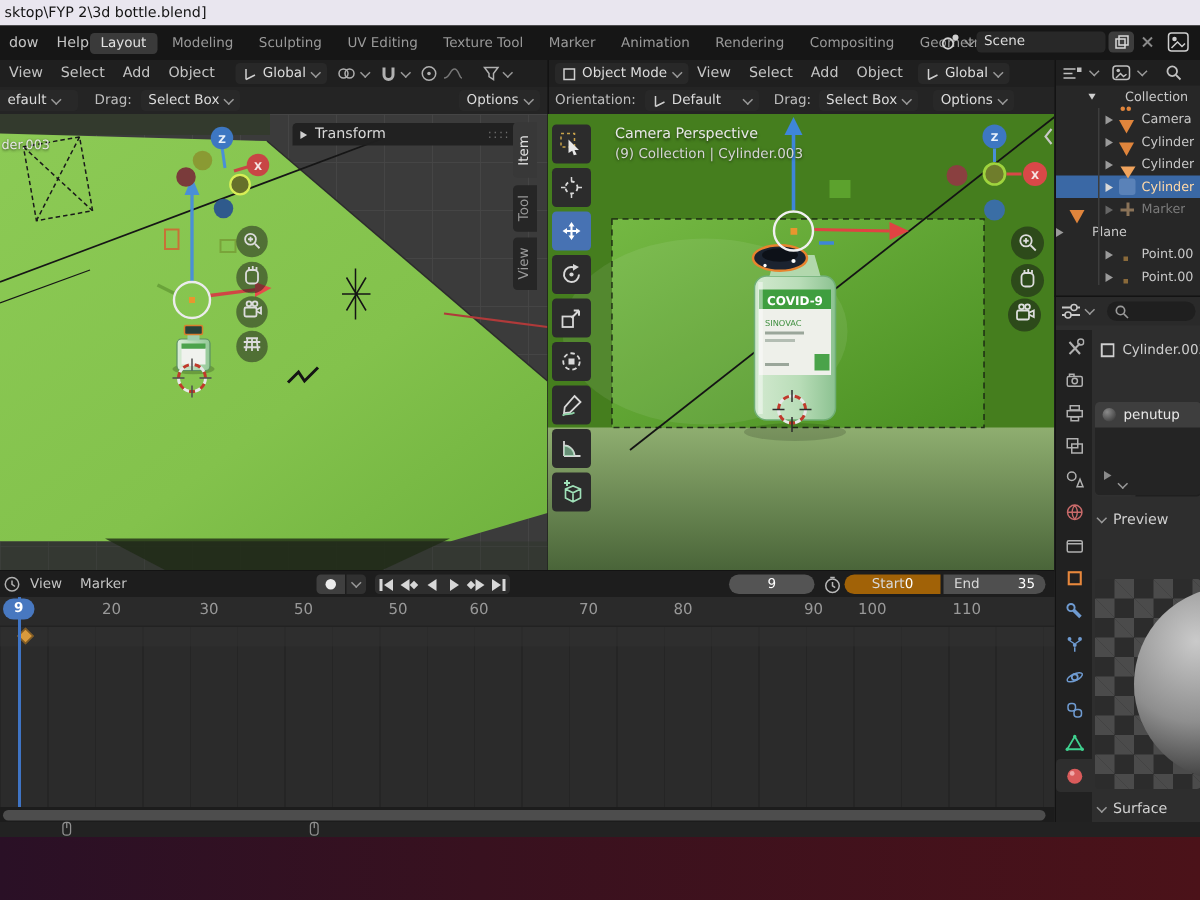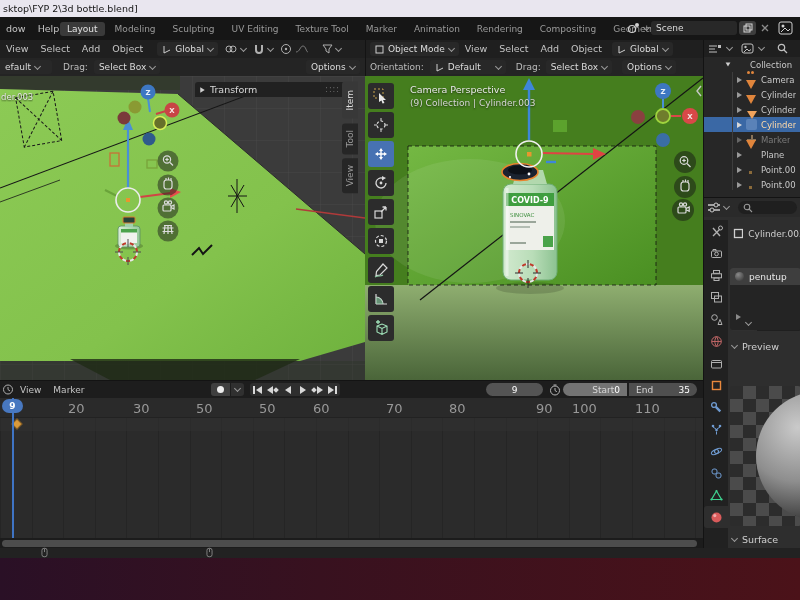--- a/index.html
+++ b/index.html
@@ -48,21 +48,21 @@
   .oi-col{width:10px;height:8px;background:#cfcfcf;border-radius:2px;margin-top:1px}
   
   .ptab{width:24px;height:22px;display:flex;align-items:center;justify-content:center}
   .ptab.active{background:#2e2e2e;border-radius:3px 0 0 3px}
   .sechead{display:flex;align-items:center;gap:5px;color:#d0d0d0;font-size:9.5px}
   .checker{background-color:#2c2c2c;
     background-image:linear-gradient(45deg,#4b4b4b 25%,transparent 25%,transparent 75%,#4b4b4b 75%),
                      linear-gradient(45deg,#4b4b4b 25%,transparent 25%,transparent 75%,#4b4b4b 75%);
     background-size:26px 26px;background-position:0 0,13px 13px}
   
-  .tl-label{position:absolute;color:#989898;font-size:13px;top:3px}
+  .tl-label{position:absolute;color:#989898;font-size:10px;top:3px}
   .pbbtn{display:flex;align-items:center;justify-content:center;gap:1px;width:15px;height:13px}
   .tri-r{width:0;height:0;border-style:solid;border-width:4px 0 4px 6px;border-color:transparent transparent transparent #d8d8d8}
   .tri-l{width:0;height:0;border-style:solid;border-width:4px 6px 4px 0;border-color:transparent #d8d8d8 transparent transparent}
   .pbar{width:2px;height:8px;background:#d8d8d8}
   .pdia{width:4px;height:4px;background:#d8d8d8;transform:rotate(45deg)}
   .mouseic{width:7px;height:11px;border:1.2px solid #909090;border-radius:3px;position:relative}
   .mouseic::after{content:"";position:absolute;left:2px;top:0;width:1.2px;height:4px;background:#909090}
   
   .taskbar{left:0;top:558px;width:800px;height:42px;
     background:linear-gradient(90deg,#2a1026 0%,#38111f 40%,#4b1219 100%)}
@@ -541,21 +541,21 @@
     <div class="outrow sel" style="padding-left:33px">
       <span class="dis-r" style="border-left-color:#d8d8d8"></span>
       <span class="oi" style="background:#5a82b8;border-radius:2px"><span class="oi-mesh" style="border-width:8px 5px 0 5px;margin:1px 0 0 .5px;border-top-color:#f0a35c"></span></span>
       <span class="trunc" style="color:#ffd9a8">Cylinder</span>
     </div>
     <div class="outrow muted" style="padding-left:33px">
       <span class="dis-r" style="border-left-color:#666"></span>
       <span class="oi oi-empty"></span>
       <span class="trunc">Marker</span>
     </div>
-    <div class="outrow" style="padding-left:33px">
+    <div class="outrow" style="">
       <span class="dis-r"></span>
       <span class="oi"><span class="oi-mesh"></span></span>
       <span class="trunc">Plane</span>
     </div>
     <div class="outrow" style="padding-left:33px">
       <span class="dis-r"></span>
       <span class="oi"><span class="oi-light"></span></span>
       <span class="trunc">Point.00</span>
     </div>
     <div class="outrow" style="padding-left:33px">
@@ -757,21 +757,21 @@
             <span class="pbar"></span>
           </span>
       </span>
       <span class="abs row" style="left:486px;top:2px;width:57px;height:13px;background:#545454;border-radius:7px;justify-content:center;color:#fff">
         <span>9</span>
       </span>
       <svg class="abs" style="left:549px;top:3px" width="12" height="12">
           <circle cx="6" cy="6.5" r="4.5" fill="none" stroke="#b8b8b8"></circle>
           <path d="M6 4 v2.5 l1.8 1.2 M4.5 1 L7.5 1" stroke="#b8b8b8" fill="none"></path>
         </svg>
-      <span class="abs row" style="left:563px;top:2px;width:64px;height:13px;background:#737373;border-radius:7px 0 0 7px;padding:0 7px;justify-content:flex-end">
+      <span class="abs row" style="left:563px;top:2px;width:64px;height:13px;background:#a16207;border-radius:7px 0 0 7px;padding:0 7px;justify-content:center">
         <span style="color:#d8d8d8">Start</span>
         <span style="color:#fff">0</span>
       </span>
       <span class="abs row" style="left:629px;top:2px;width:68px;height:13px;background:#4f4f4f;border-radius:0 7px 7px 0;padding:0 7px;justify-content:space-between">
         <span style="color:#d8d8d8">End</span>
         <span style="color:#fff">35</span>
       </span>
     </div>
 
     <div class="abs" style="left:0;top:17px;width:703px;height:20px;background:#2a2a2a;border-bottom:1px solid #222">

